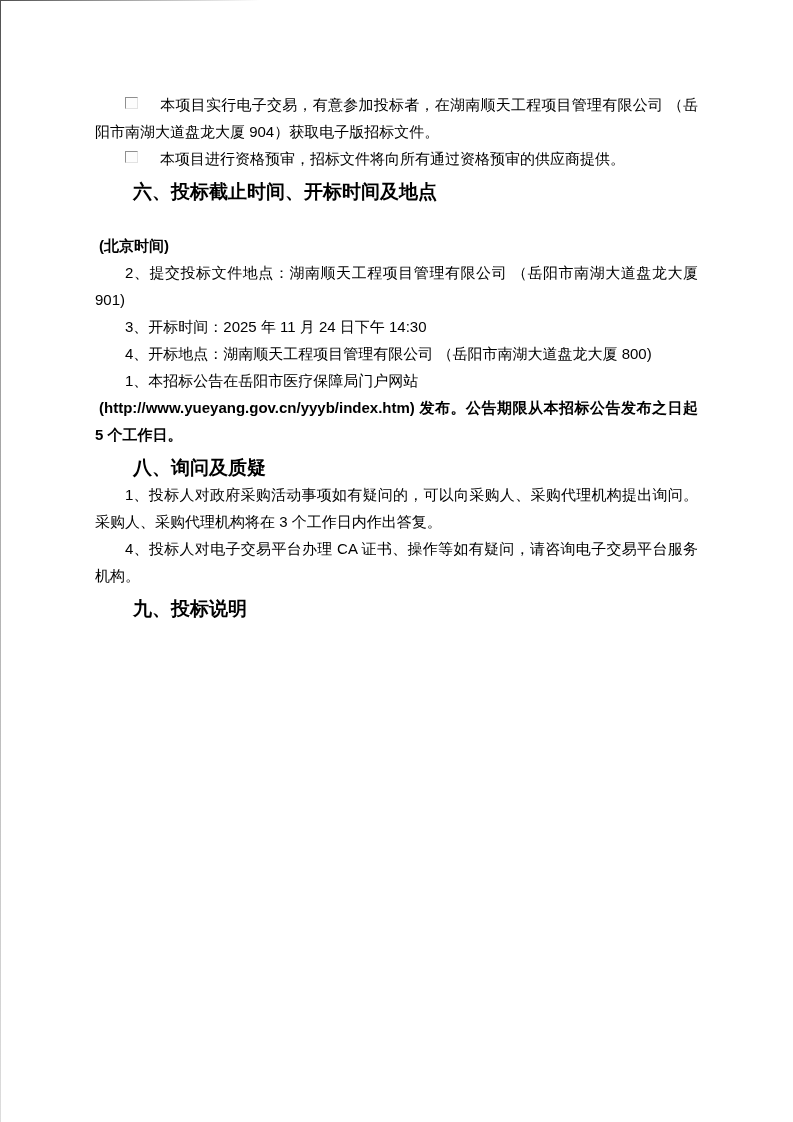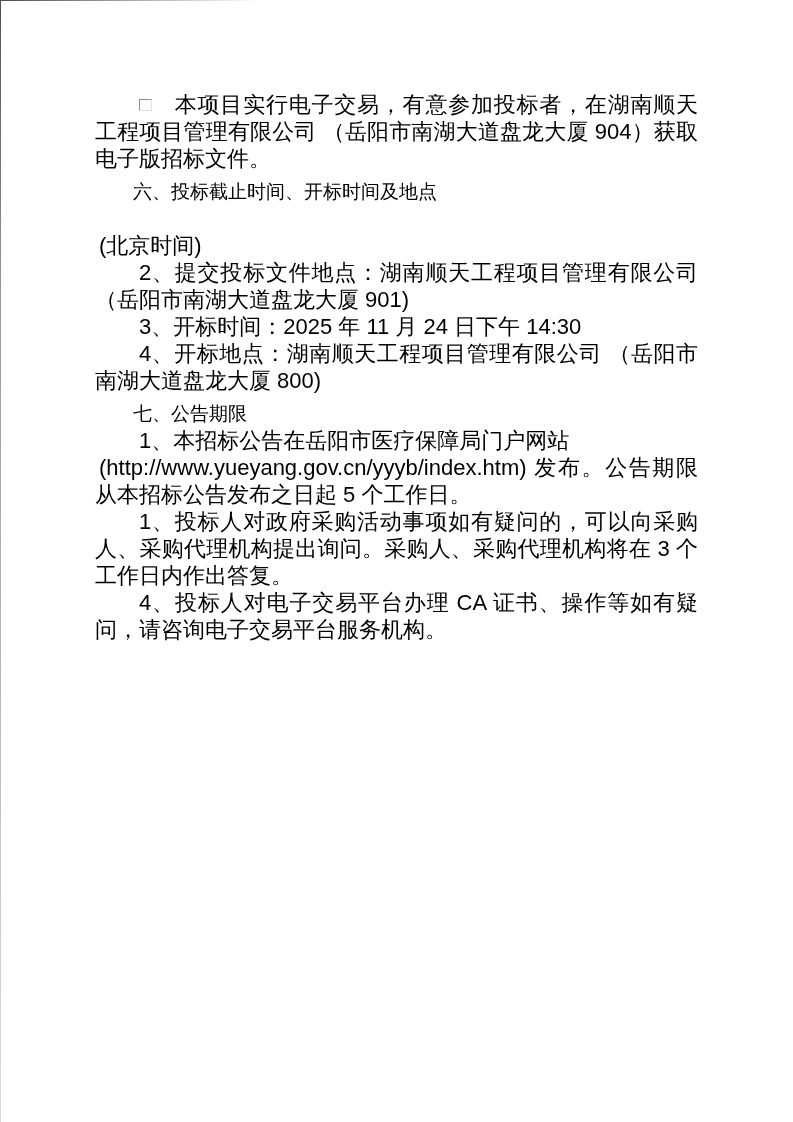--- a/index.html
+++ b/index.html
@@ -33,34 +33,35 @@
   }
   .edge-top {
     position: absolute;
     left: 0; top: 0;
     height: 1px; width: 260px;
     background: linear-gradient(to right, #4f4f4f, rgba(0,0,0,0));
     pointer-events: none;
   }
   p.para {
     margin: 0;
-    font-size: 22px;
+    font-size: 15px;
     line-height: 27px;
     text-align: justify;
     text-indent: 2em;
   }
   h2.sec {
     margin: 6px 0 0 0;
     font-size: 19px;
     line-height: 27px;
-    font-weight: normal;
+    font-weight: bold;
     text-indent: 2em;
   }
   .cont {
     padding-left: 4px; 
+    font-weight: bold;
   }
   
   .cb {
     display: inline-block;
     box-sizing: border-box;
     width: 13px;
     height: 12px;
     background: #fdfdfd;
     border-top: 1px solid #8f8f8f;
     border-left: 1px solid #8f8f8f;
@@ -85,26 +86,28 @@
 </style>
 </head>
 <body>
 
 <div class="page">
   <div class="edge-left"></div>
   <div class="edge-top"></div>
 
   <p class="para"><span class="cb lead"></span><span>本项目实行电子交易，有意参加投标者，在湖南顺天工程项目管理有限公司 （岳阳市南湖大道盘龙大厦 904）获取电子版招标文件。</span></p>
 
+  <p class="para"><span class="cb lead"></span><span>本项目进行资格预审，招标文件将向所有通过资格预审的供应商提供。</span></p>
 
   <h2 class="sec">六、投标截止时间、开标时间及地点</h2>
   <p class="para"><br><span class="cont">(北京时间)</span></p>
   <p class="para">2、提交投标文件地点：湖南顺天工程项目管理有限公司 （岳阳市南湖大道盘龙大厦 901)</p>
   <p class="para">3、开标时间：2025 年 11 月 24 日下午 14:30</p>
   <p class="para">4、开标地点：湖南顺天工程项目管理有限公司 （岳阳市南湖大道盘龙大厦 800)</p>
 
-  <h2 class="sec">七、公告期限</h2>
   <p class="para"><span>1、本招标公告在岳阳市医疗保障局门户网站</span><br><span class="cont">(http://www.yueyang.gov.cn/yyyb/index.htm) 发布。公告期限从本招标公告发布之日起 5 个工作日。</span></p>
 
+  <h2 class="sec">八、询问及质疑</h2>
   <p class="para">1、投标人对政府采购活动事项如有疑问的，可以向采购人、采购代理机构提出询问。采购人、采购代理机构将在 3 个工作日内作出答复。</p>
   <p class="para">4、投标人对电子交易平台办理 CA 证书、操作等如有疑问，请咨询电子交易平台服务机构。</p>
 
+  <h2 class="sec">九、投标说明</h2>
 </div>
 
 </body></html>

